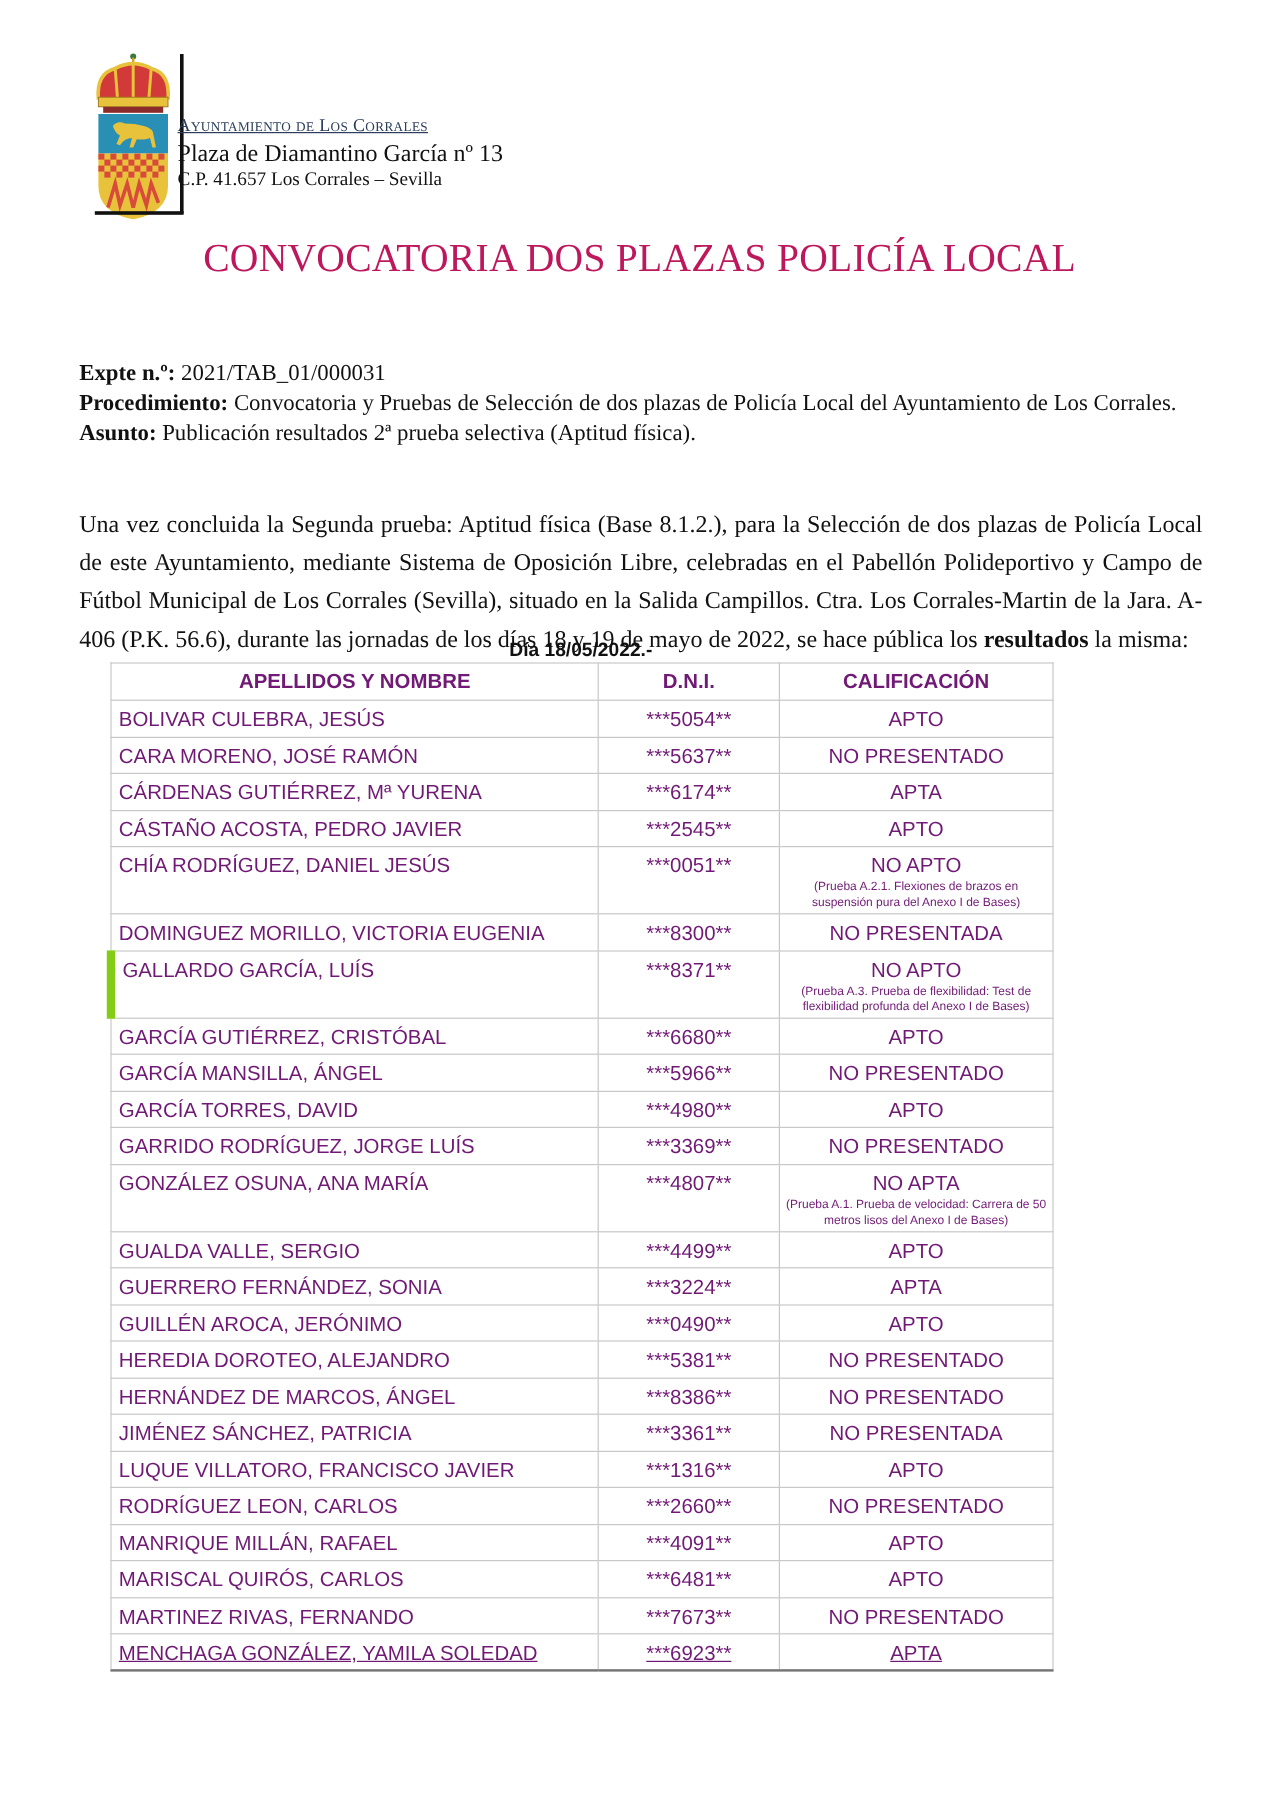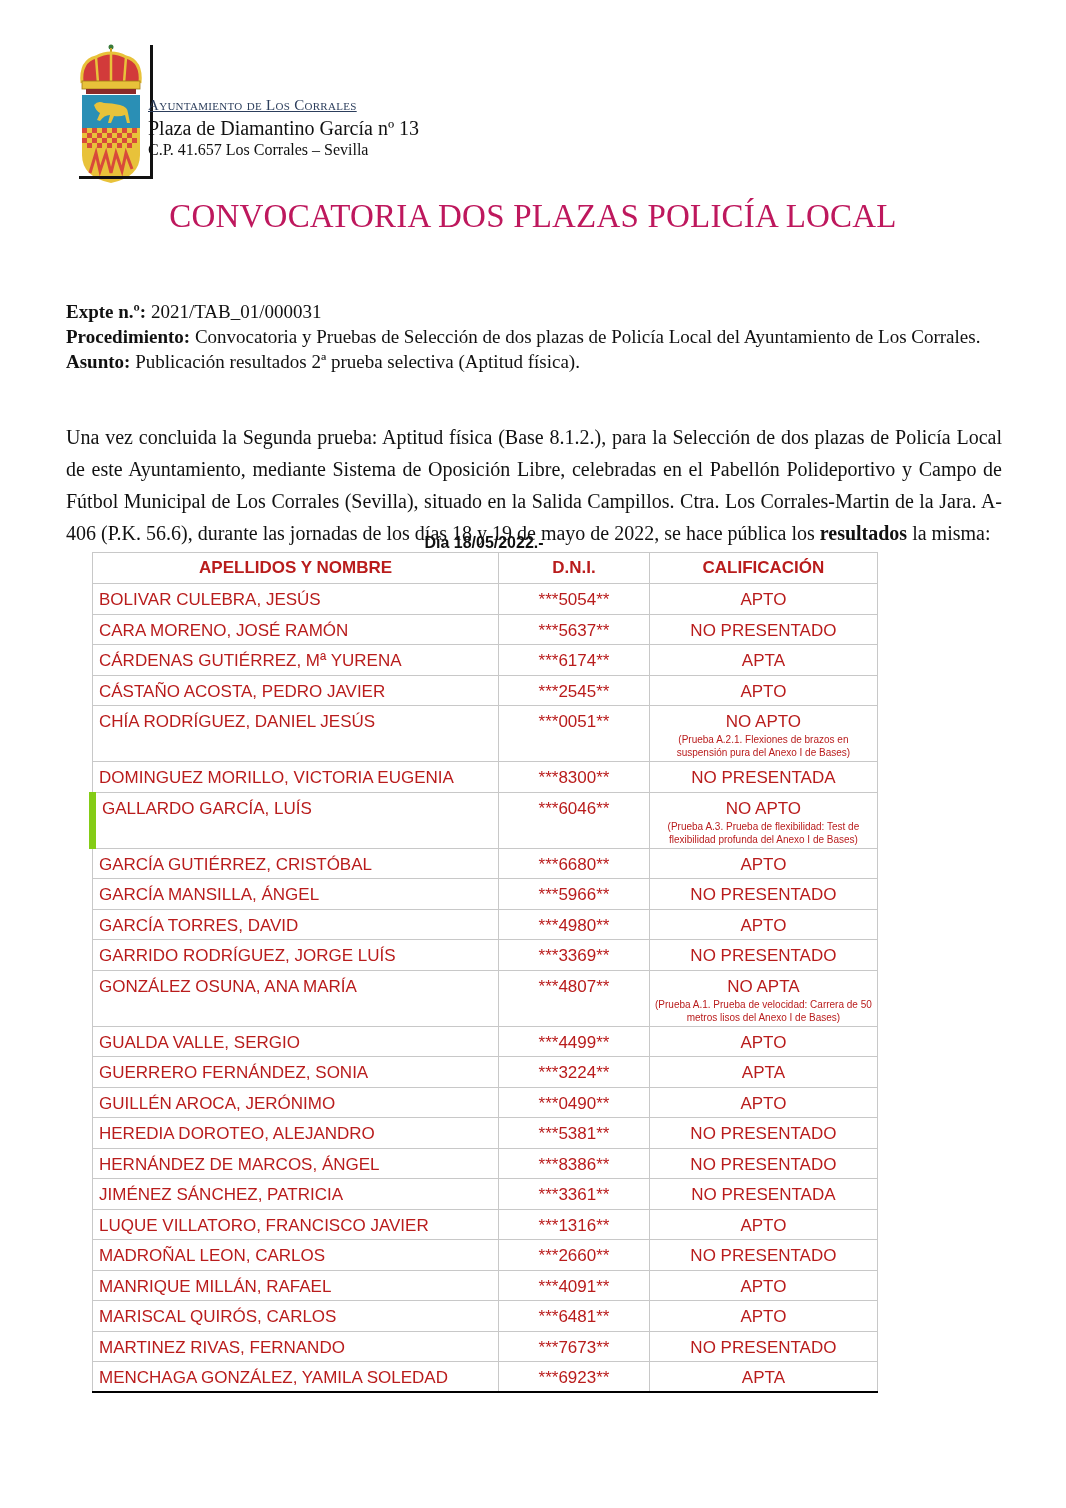--- a/index.html
+++ b/index.html
@@ -21,30 +21,30 @@
     
     .meta { position: absolute; left: 66px; top: 299px; width: 936px; font-size: 19px; line-height: 25px; }
     .meta b { font-weight: bold; }
     .meta .justify { text-align: justify; text-align-last: left; }
 
     .intro { position: absolute; left: 66px; top: 421px; width: 936px; font-size: 20px; line-height: 32px; text-align: justify; }
     .intro b { font-weight: bold; }
 
     
     .day-label { position: absolute; left: 89px; width: 790px; top: 534px; text-align: center; font-family: "Liberation Sans", sans-serif; font-weight: bold; font-size: 16px; }
-    table.results { position: absolute; left: 89px; top: 552px; width: 789px; border-collapse: collapse; font-family: "Liberation Sans", sans-serif; font-size: 17px; color: #b91c1c; }
+    table.results { position: absolute; left: 89px; top: 552px; width: 789px; border-collapse: collapse; font-family: "Liberation Sans", sans-serif; font-size: 17px; color: #701a75; }
     table.results th, table.results td { border: 1px solid #c8c8c8; }
     table.results th { font-weight: bold; height: 31px; text-align: center; font-size: 17px; }
     table.results td { height: 30.5px; vertical-align: top; padding-top: 6px; }
     table.results td.name { padding-left: 6px; text-align: left; width: 407px; white-space: nowrap; }
     table.results td.dni { text-align: center; width: 152px; }
     table.results td.grade { text-align: center; width: 230px; }
     table.results tr.tall td { height: 56px; }
     .grade-note { display: block; font-size: 10px; line-height: 13px; margin-top: 1px; padding: 0 4px; }
-    table.results tr:last-child td { border-bottom: 2px solid #000000; }
+    table.results tr:last-child td { border-bottom: 2px solid #737373; text-decoration: underline; }
     table.results tr.dark-left td.name { border-left: 7px solid #84cc16; }
   </style>
 </head>
 <body>
 
 <div class="letterhead">
   <svg class="crest" viewBox="0 0 70 140">
 
     <circle cx="35" cy="4" r="2.5" fill="#3a7a3a"></circle>
     <rect x="34" y="5" width="2" height="6" fill="#c9a227"></rect>
@@ -145,21 +145,21 @@
         <td class="dni">***0051**</td>
         <td class="grade"><span>NO APTO</span><span class="grade-note">(Prueba A.2.1. Flexiones de brazos en suspensión pura del Anexo I de Bases)</span></td>
       </tr>
       <tr>
         <td class="name">DOMINGUEZ MORILLO, VICTORIA EUGENIA</td>
         <td class="dni">***8300**</td>
         <td class="grade"><span>NO PRESENTADA</span></td>
       </tr>
       <tr class="tall dark-left">
         <td class="name">GALLARDO GARCÍA, LUÍS</td>
-        <td class="dni">***6046**</td>
+        <td class="dni">***8371**</td>
         <td class="grade"><span>NO APTO</span><span class="grade-note">(Prueba A.3. Prueba de flexibilidad: Test de flexibilidad profunda del Anexo I de Bases)</span></td>
       </tr>
       <tr>
         <td class="name">GARCÍA GUTIÉRREZ,  CRISTÓBAL</td>
         <td class="dni">***6680**</td>
         <td class="grade"><span>APTO</span></td>
       </tr>
       <tr>
         <td class="name">GARCÍA MANSILLA, ÁNGEL</td>
         <td class="dni">***5966**</td>
@@ -209,21 +209,21 @@
         <td class="name">JIMÉNEZ SÁNCHEZ, PATRICIA</td>
         <td class="dni">***3361**</td>
         <td class="grade"><span>NO PRESENTADA</span></td>
       </tr>
       <tr>
         <td class="name">LUQUE VILLATORO, FRANCISCO JAVIER</td>
         <td class="dni">***1316**</td>
         <td class="grade"><span>APTO</span></td>
       </tr>
       <tr>
-        <td class="name">MADROÑAL LEON, CARLOS</td>
+        <td class="name">RODRÍGUEZ LEON, CARLOS</td>
         <td class="dni">***2660**</td>
         <td class="grade"><span>NO PRESENTADO</span></td>
       </tr>
       <tr>
         <td class="name">MANRIQUE MILLÁN, RAFAEL</td>
         <td class="dni">***4091**</td>
         <td class="grade"><span>APTO</span></td>
       </tr>
       <tr>
         <td class="name">MARISCAL QUIRÓS, CARLOS</td>

